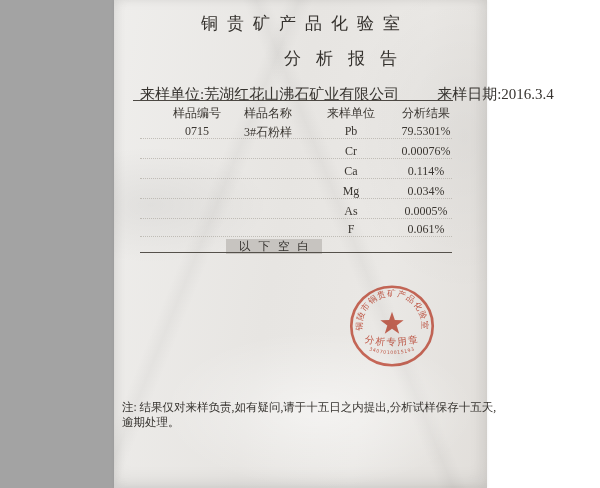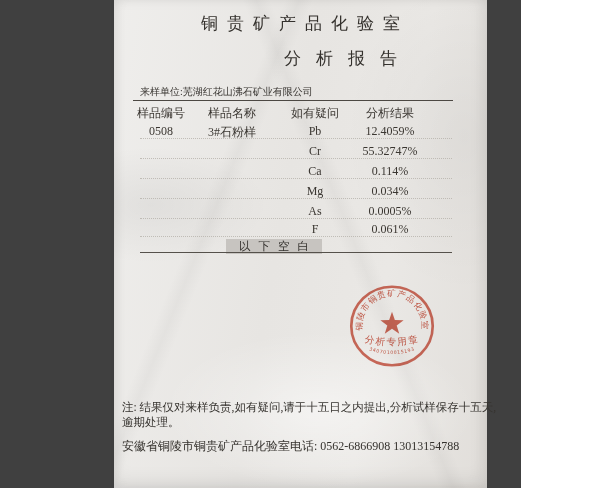--- a/index.html
+++ b/index.html
@@ -1,39 +1,39 @@
 <!DOCTYPE html>
 <html><head>
 <meta charset="utf-8">
 <style>
   html,body{margin:0;padding:0;}
   body{width:600px;height:488px;overflow:hidden;background:#ffffff;
        font-family:"Liberation Serif","DejaVu Serif",serif;}
-  .photo{position:relative;width:481px;height:488px;background:#404040;padding-left:40px;}
+  .photo{position:relative;width:481px;height:488px;background:#a3a3a3;}
   .paper{position:absolute;left:114px;top:0;width:373px;height:488px;
          background:#e9e7e4;
          background-image:linear-gradient(100deg,#efeeec 0%,#e7e5e2 45%,#eae8e5 70%,#e1deda 100%);
          box-shadow:inset -6px 0 14px rgba(0,0,0,.05), inset 4px 0 10px rgba(0,0,0,.045),
                     inset 0 -10px 16px rgba(0,0,0,.05), 0 0 3px rgba(0,0,0,.08);}
   .paper::before{content:"";position:absolute;inset:0;pointer-events:none;background:
      radial-gradient(ellipse 180px 90px at 10% 42%, rgba(0,0,0,.05), transparent 65%),
      radial-gradient(ellipse 200px 260px at 94% 28%, rgba(0,0,0,.04), transparent 60%),
      radial-gradient(ellipse 240px 120px at 55% 84%, rgba(255,255,255,.5), transparent 65%),
      linear-gradient(112deg, transparent 30%, rgba(0,0,0,.03) 32.5%, transparent 35%),
      linear-gradient(68deg, transparent 57%, rgba(0,0,0,.032) 59.5%, transparent 62%);}
   .txt{position:absolute;color:#3b3733;white-space:nowrap;}
   .center{left:0;width:100%;text-align:center;}
   .title1{top:12px;font-size:17px;letter-spacing:9px;text-indent:9px;color:#34312d;}
   .title2{top:47px;font-size:17px;letter-spacing:15px;text-indent:15px;color:#34312d;margin-left:40px;}
   .info-row{top:85px;left:26px;width:312px;display:flex;justify-content:space-between;
-            font-size:10px;color:#36332f;gap:38px;}
+            font-size:15px;color:#36332f;gap:38px;}
   .rule-strong{position:absolute;left:19px;top:100px;width:320px;border-top:1.6px solid #4c4843;}
   .hdr{top:105px;font-size:12px;color:#3a3631;}
   .cell{font-size:12px;color:#3a3631;}
-  .colspan{position:absolute;transform:translateX(-50%);white-space:nowrap;}
+  .colspan{position:absolute;transform:translateX(-50%);white-space:nowrap;margin-left:36px;}
   .c1{left:47px;} .c2{left:118px;text-align:center;} .c3{left:201px;} .c4{left:276px;}
   .rowline{position:absolute;left:26px;width:312px;border-top:1px dotted #b7b3ac;opacity:.8;}
   .endbox{position:absolute;left:112px;top:239px;width:96px;height:15px;background:#c7c4c0;
           display:flex;align-items:center;justify-content:center;font-size:11.5px;
           letter-spacing:8px;text-indent:8px;color:#33302c;text-align:center;}
   .rule-bottom{position:absolute;left:26px;top:252px;width:312px;border-top:1.4px solid #55514b;}
   .inspect{top:317px;left:204px;font-size:12.5px;color:#36332f;z-index:1;}
   .stamp{position:absolute;left:222px;top:270px;width:112px;height:112px;z-index:2;
          mix-blend-mode:multiply;opacity:.85;}
   .note{position:absolute;left:8px;width:348px;font-size:11.5px;line-height:14.5px;
@@ -46,40 +46,41 @@
 <body>
 
 <div class="photo">
   <div class="paper">
 
     <div class="txt center title1">铜贵矿产品化验室</div>
     <div class="txt center title2">分析报告</div>
 
     <div class="txt info-row">
       <span>来样单位:芜湖红花山沸石矿业有限公司</span>
+      <span>来样日期:2016.3.4</span>
     </div>
     <div class="rule-strong"></div>
 
     <div>
       <div class="txt hdr" style="left:0;width:100%;">
         <span class="colspan c1">样品编号</span>
         <span class="colspan c2">样品名称</span>
-        <span class="colspan c3">如有疑问</span>
+        <span class="colspan c3">来样单位</span>
         <span class="colspan c4">分析结果</span>
       </div>
 
       <div class="txt cell" style="left:0;width:100%;top:124px;">
-        <span class="colspan c1">0508</span>
+        <span class="colspan c1">0715</span>
         <span class="colspan c2">3#石粉样</span>
         <span class="colspan c3">Pb</span>
-        <span class="colspan c4">12.4059%</span>
+        <span class="colspan c4">79.5301%</span>
       </div>
       <div class="txt cell" style="left:0;width:100%;top:144px;">
         <span class="colspan c3">Cr</span>
-        <span class="colspan c4">55.32747%</span>
+        <span class="colspan c4">0.00076%</span>
       </div>
       <div class="txt cell" style="left:0;width:100%;top:164px;">
         <span class="colspan c3">Ca</span>
         <span class="colspan c4">0.114%</span>
       </div>
       <div class="txt cell" style="left:0;width:100%;top:184px;">
         <span class="colspan c3">Mg</span>
         <span class="colspan c4">0.034%</span>
       </div>
       <div class="txt cell" style="left:0;width:100%;top:204px;">
@@ -118,16 +119,15 @@
         <textPath href="#arcBot" startOffset="50%" text-anchor="middle">分析专用章</textPath>
       </text>
       <text font-size="4.6" fill="#c8432e" letter-spacing="0.6" style="font-family:'DejaVu Sans','Liberation Sans',sans-serif;">
         <textPath href="#arcDig" startOffset="50%" text-anchor="middle">3407010015193</textPath>
       </text>
     </svg>
 
     <div class="note n1">注: 结果仅对来样负责,如有疑问,请于十五日之内提出,分析试样保存十五天,</div>
     <div class="note n2">逾期处理。</div>
 
-    <div class="txt phone">安徽省铜陵市铜贵矿产品化验室电话: 0562-6866908   13013154788</div>
 
   </div>
 </div>
 
 </body></html>

